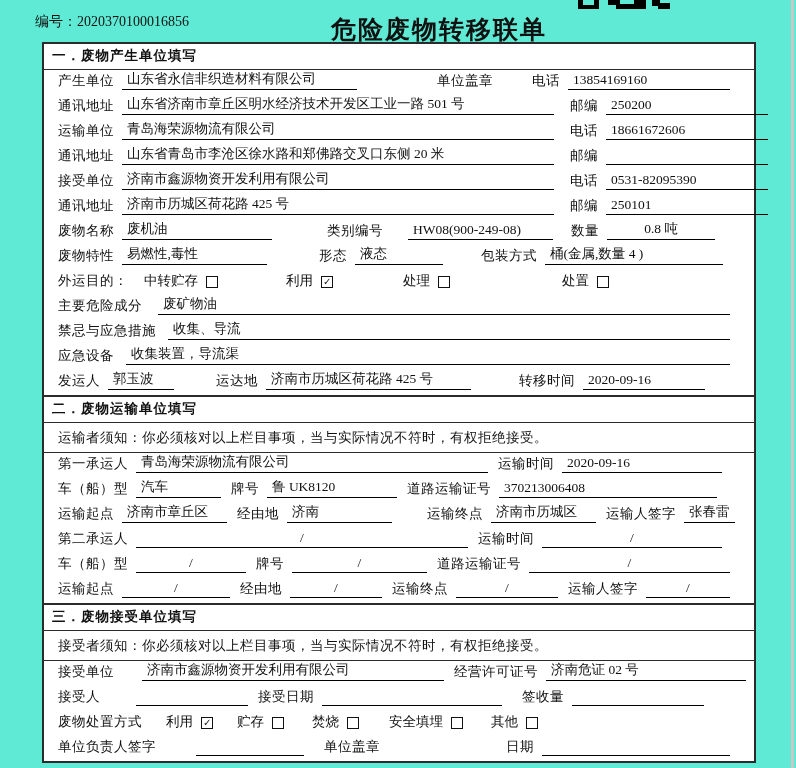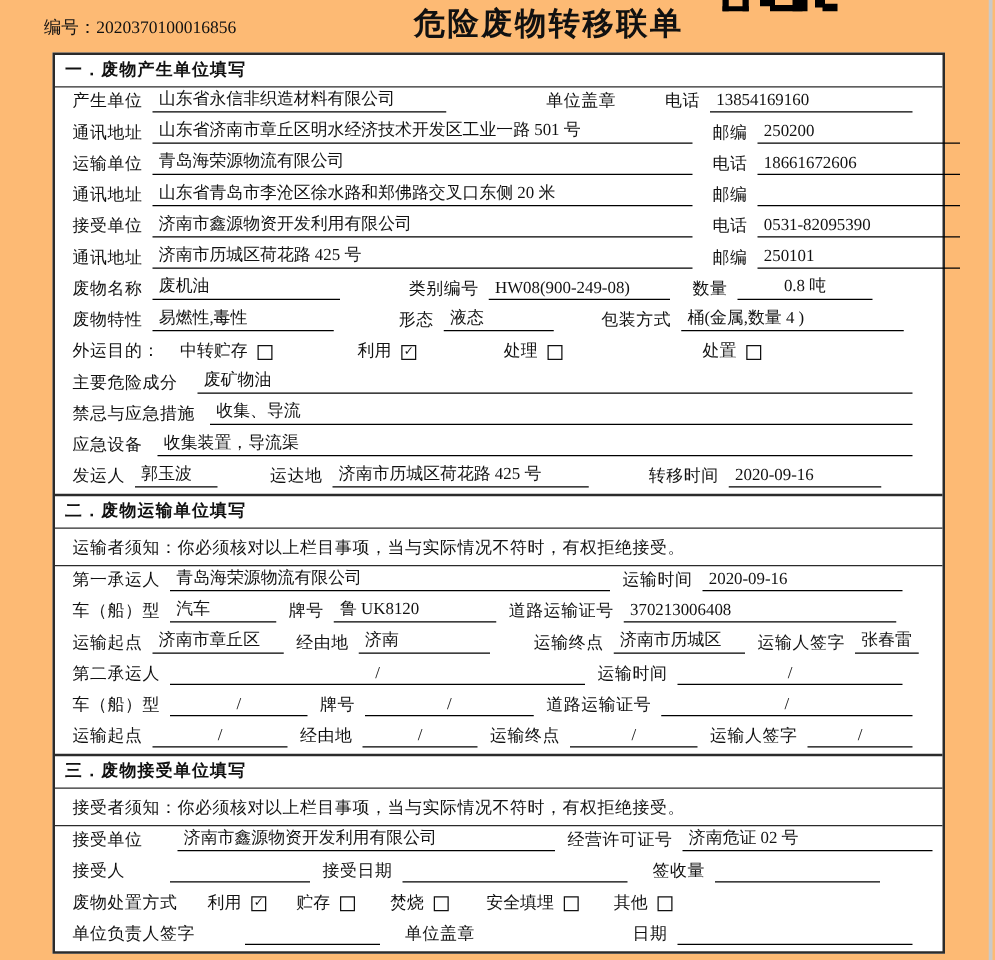--- a/index.html
+++ b/index.html
@@ -1,21 +1,21 @@
 <!DOCTYPE html>
 <html><head>
 <meta charset="utf-8">
 <style>
   * { margin:0; padding:0; box-sizing:border-box; }
   html,body { width:796px; height:768px; background:#fff; overflow:hidden; }
   body { font-family:"Liberation Serif","DejaVu Serif",serif; color:#111; }
-  .page { position:relative; width:796px; height:768px; background:#fdba74; }
+  .page { position:relative; width:796px; height:768px; background:#5eead4; }
 
   .serial { position:absolute; left:35px; top:13px; font-size:14px; white-space:nowrap; }
-  .title  { position:absolute; left:331px; top:2px; font-size:25px; font-weight:bold; letter-spacing:2px; white-space:nowrap; }
+  .title  { position:absolute; left:331px; top:13px; font-size:25px; font-weight:bold; letter-spacing:2px; white-space:nowrap; }
 
   .qr { position:absolute; left:578px; top:0; width:96px; height:9px; }
   .qr div { position:absolute; background:#000; }
 
   .edge { position:absolute; right:2px; top:0; width:3px; height:768px; background:#c9c9c9; }
 
   .form-table { position:absolute; left:42px; top:42px; width:714px; border:2px solid #2b2b2b; background:#fff; }
 
   .sec-h { font-size:13.5px; font-weight:bold; padding:3px 8px 4px; border-top:2px solid #2b2b2b; border-bottom:1.5px solid #2b2b2b; letter-spacing:1px; }
   .sec-h:first-child { border-top:none; }
@@ -100,21 +100,21 @@
         <span class="val" style="width: 432px;">济南市历城区荷花路 425 号</span>
         <span class="gap"></span>
         <span class="lbl">邮编</span>
         <span class="val" style="width: 162px;">250101</span>
       </div>
       <div class="row">
         <span class="lbl">废物名称</span>
         <span class="val" style="width: 150px;">废机油</span>
         <span class="sp" style="width: 45px;"></span>
         <span class="lbl">类别编号</span>
-        <span class="val" style="width: 145px;">HW08(900-249-08)</span>
+        <span class="val" style="width: 145px; margin-left: 17px;">HW08(900-249-08)</span>
         <span class="sp" style="width: 8px;"></span>
         <span class="lbl">数量</span>
         <span class="val" style="width: 108px; text-align: center;">0.8 吨</span>
         <span class="gap"></span>
       </div>
       <div class="row">
         <span class="lbl">废物特性</span>
         <span class="val" style="width: 145px;">易燃性,毒性</span>
         <span class="sp" style="width: 42px;"></span>
         <span class="lbl">形态</span>

